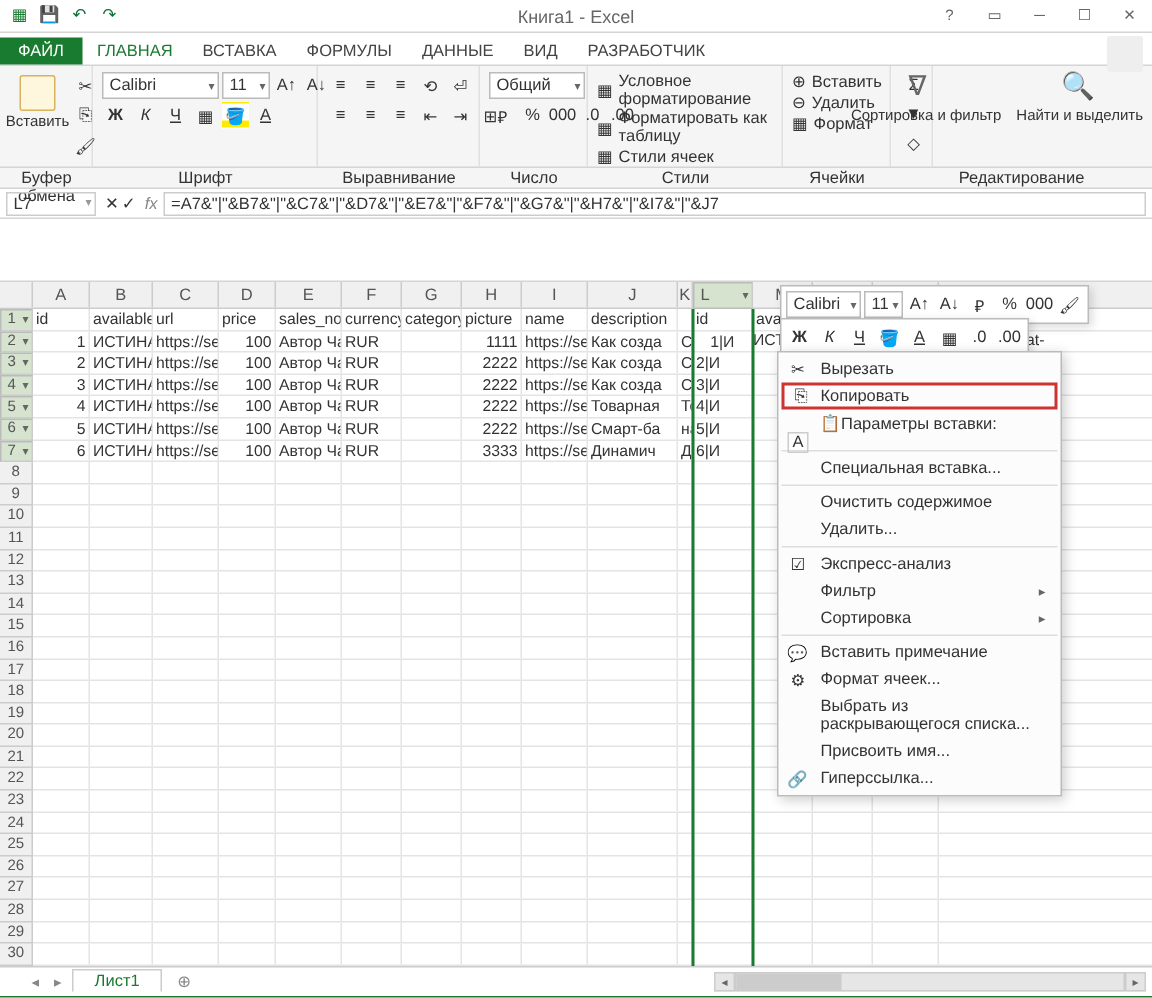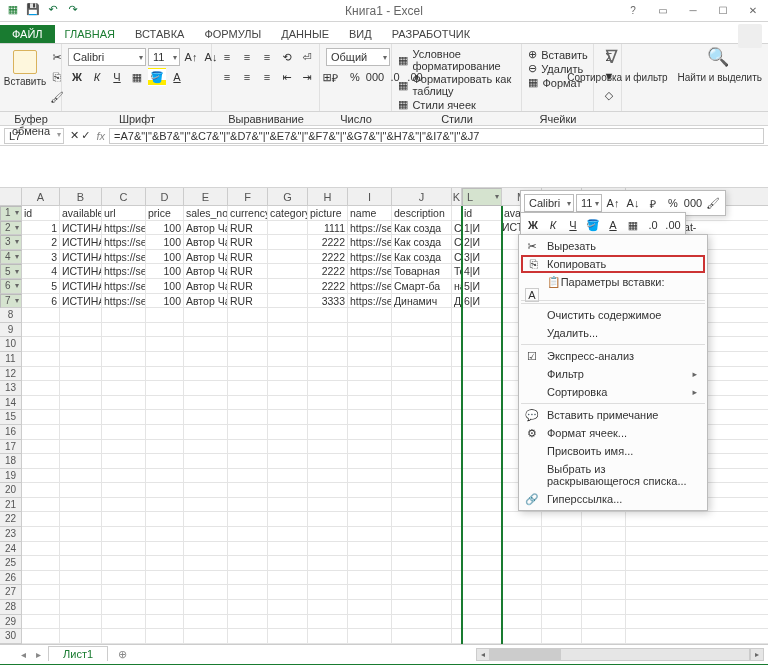--- a/index.html
+++ b/index.html
@@ -233,20 +233,21 @@
     </div>
 </div>
 
 <div class="grplabels">
   <span style="width:62px">Буфер обмена</span>
   <span style="width:150px">Шрифт</span>
   <span style="width:108px">Выравнивание</span>
   <span style="width:72px">Число</span>
   <span style="width:130px">Стили</span>
   <span style="width:72px">Ячейки</span>
+  <span style="flex:1">Редактирование</span>
 </div>
 
 <div class="namebox">
   <div class="nb">L7</div>
   <div class="fxbtns">
     <span>✕</span>
     <span>✓</span>
   </div>
   <span class="fxlabel">fx</span>
   <div class="fbar">=A7&amp;"|"&amp;B7&amp;"|"&amp;C7&amp;"|"&amp;D7&amp;"|"&amp;E7&amp;"|"&amp;F7&amp;"|"&amp;G7&amp;"|"&amp;H7&amp;"|"&amp;I7&amp;"|"&amp;J7</div>
@@ -331,21 +332,21 @@
           <div class="cell" style="width: 42px;">ИСТИНА</div>
           <div class="cell" style="width: 44px;">https://se</div>
           <div class="cell r" style="width: 38px;">100</div>
           <div class="cell" style="width: 44px;">Автор Чак</div>
           <div class="cell" style="width: 40px;">RUR</div>
           <div class="cell" style="width: 40px;"></div>
           <div class="cell r" style="width: 40px;">1111</div>
           <div class="cell" style="width: 44px;">https://se</div>
           <div class="cell" style="width: 60px;">Как созда</div>
           <div class="cell" style="width: 10px;">Создание и оптими</div>
-          <div class="cell" style="width: 40px;">1|И</div>
+          <div class="cell" style="width: 40px; text-align: center;">1|И</div>
           <div class="cell" style="width: 40px;"></div>
           <div class="cell" style="width: 40px;"></div>
           <div class="cell" style="width: 44px;">price-list-dl</div>
         </div>
         <div class="row">
           <div class="cell r" style="width: 38px;">2</div>
           <div class="cell" style="width: 42px;">ИСТИНА</div>
           <div class="cell" style="width: 44px;">https://se</div>
           <div class="cell r" style="width: 38px;">100</div>
           <div class="cell" style="width: 44px;">Автор Чак</div>
@@ -875,20 +876,23 @@
       </div>
     <div class="mi hl">
         <span class="mico">⎘</span>
         <span>Копировать</span>
       </div>
     <div class="sect"><span class="mico">📋</span><span>Параметры вставки:</span></div>
     <div class="mi">
         <span class="mico" style="border:1px solid #ccc;padding:0 2px">A</span>
       </div>
     <div class="sep"></div>
+    <div class="mi">
+        <span>Специальная вставка...</span>
+      </div>
     <div class="sep"></div>
     <div class="mi">
         <span>Очистить содержимое</span>
       </div>
     <div class="mi">
         <span>Удалить...</span>
       </div>
     <div class="sep"></div>
     <div class="mi">
         <span class="mico">☑</span>
@@ -905,24 +909,24 @@
     <div class="sep"></div>
     <div class="mi">
         <span class="mico">💬</span>
         <span>Вставить примечание</span>
       </div>
     <div class="mi">
         <span class="mico">⚙</span>
         <span>Формат ячеек...</span>
       </div>
     <div class="mi">
+        <span>Выбрать из раскрывающегося списка...</span>
+      </div>
+    <div class="mi">
         <span>Присвоить имя...</span>
-      </div>
-    <div class="mi">
-        <span>Выбрать из раскрывающегося списка...</span>
       </div>
     <div class="mi">
         <span class="mico">🔗</span>
         <span>Гиперссылка...</span>
       </div>
   </div>
 </div>
 
 <div class="sheettabs">
   <span class="navbtn">◂</span>

